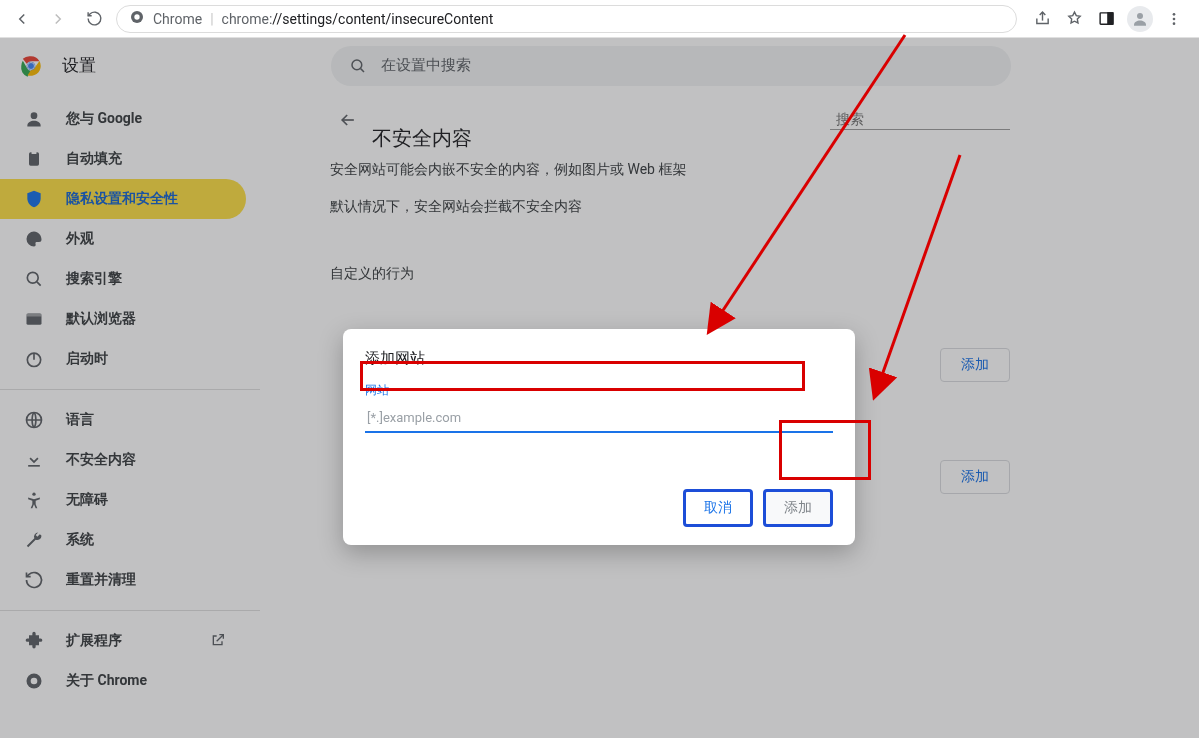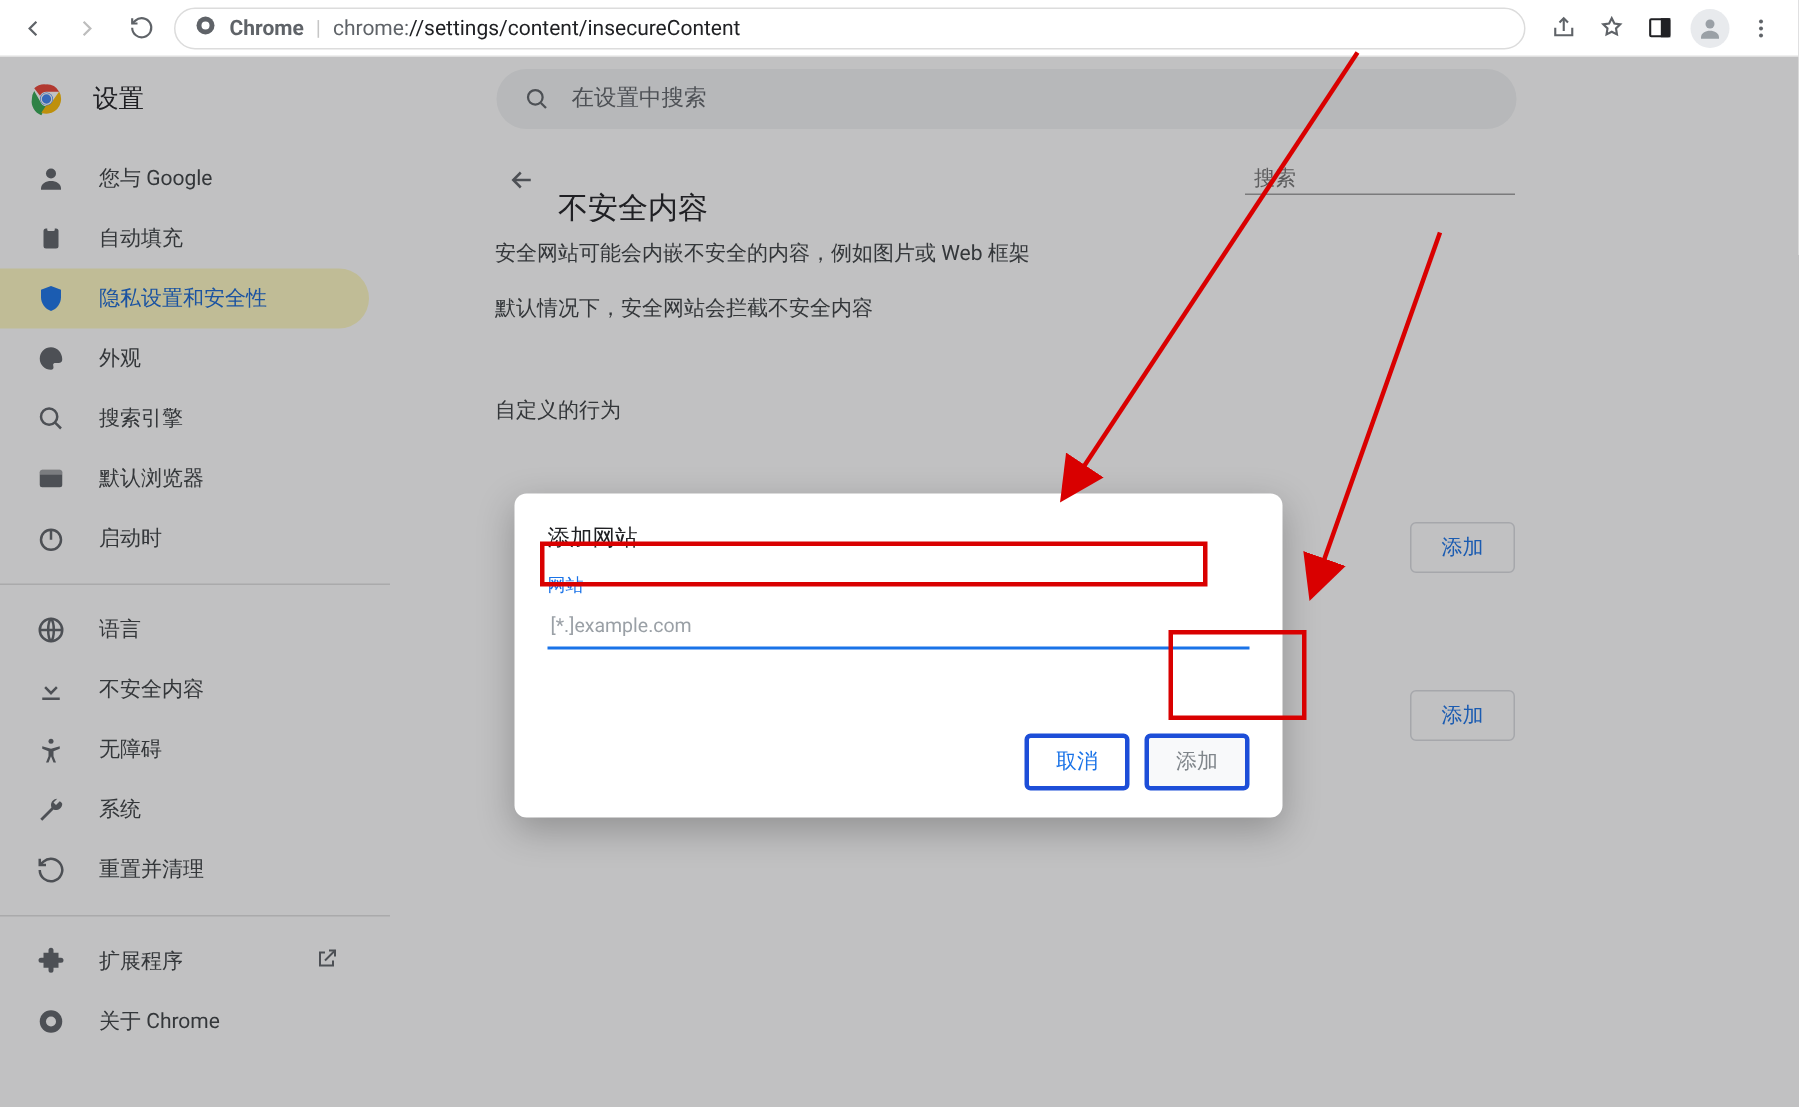--- a/index.html
+++ b/index.html
@@ -3,40 +3,40 @@
 <meta charset="utf-8">
 <style>
   * { box-sizing: border-box; margin: 0; padding: 0; font-family: -apple-system, BlinkMacSystemFont, "Segoe UI", Roboto, Arial, sans-serif; }
   body { width: 1199px; height: 738px; overflow: hidden; background: #fff; position: relative; }
 
   
   .browser-bar { height: 38px; display: flex; align-items: center; padding: 0 8px; border-bottom: 1px solid #e0e0e0; gap: 8px; }
   .nav-btn { width: 28px; height: 28px; display: flex; align-items: center; justify-content: center; color: #5f6368; border-radius: 50%; }
   .nav-btn.disabled { color: #bdbdbd; }
   .addr-pill { flex: 1; height: 28px; border: 1px solid #dcdcdc; border-radius: 14px; display: flex; align-items: center; padding: 0 12px; font-size: 14px; color: #202124; gap: 8px; }
-  .addr-app { color: #5f6368; font-size: 14px; font-weight: bold; }
+  .addr-app { color: #5f6368; font-size: 14px; }
   .addr-sep { color: #c6c6c6; }
   .addr-url { color: #202124; }
   .addr-url .scheme { color: #5f6368; }
   .right-icons { display: flex; align-items: center; gap: 10px; padding: 0 6px; }
   .ricon { width: 22px; height: 22px; display:flex; align-items:center; justify-content:center; color:#5f6368; }
   .avatar-circle { width:26px;height:26px;border-radius:50%;background:#e8eaed;display:flex;align-items:center;justify-content:center; }
 
   
   .app { position: absolute; top:38px; left:0; right:0; bottom:0; background:#fff; }
   .app-header { height:55px; display:flex; align-items:center; padding-left:18px; }
   .chrome-logo { width:26px;height:26px;margin-right:18px; }
   .app-title { font-size:17px; color:#202124; }
   .search-wrap { margin-left: 235px; width: 680px; }
   .search-box { height:40px; background:#f1f3f4; border-radius:20px; display:flex; align-items:center; padding:0 18px; color:#5f6368; gap:14px; font-size:15px;}
   
   
   .sidebar { position:absolute; top:55px; left:0; width:260px; bottom:0; padding-top:6px; }
-  .side-item { height:40px; display:flex; align-items:center; padding-left:24px; gap:22px; color:#3c4043; font-size:14px; border-top-right-radius:20px; border-bottom-right-radius:20px; margin-right:14px;}
-  .side-item.active { background:#fef9c3; color:#1967d2; }
+  .side-item { height:40px; display:flex; align-items:center; padding-left:24px; gap:22px; color:#3c4043; font-size:14px; border-top-right-radius:20px; border-bottom-right-radius:20px; margin-right:14px;font-weight:bold;}
+  .side-item.active { background:#fde047; color:#1967d2; }
   .side-item.active .sicon svg, .side-item.active .sicon { color:#1a73e8; }
   .sicon { width:20px; height:20px; color:#5f6368; display:flex;align-items:center;justify-content:center;}
   .side-item.active .sicon { color:#1a73e8; }
   .side-divider { height:1px; background:#e0e0e0; margin:10px 0 10px 0; }
   .ext-launch { margin-left:auto; margin-right:20px; color:#5f6368; }
 
   
   .main { position:absolute; left:330px; top:55px; width:680px; }
   .page-head { height:44px; display:flex; align-items:center; border-bottom: none; padding-top:10px;}
   .back-btn { width:36px;height:36px;display:flex;align-items:center;justify-content:center;color:#5f6368;margin-right:6px;}

